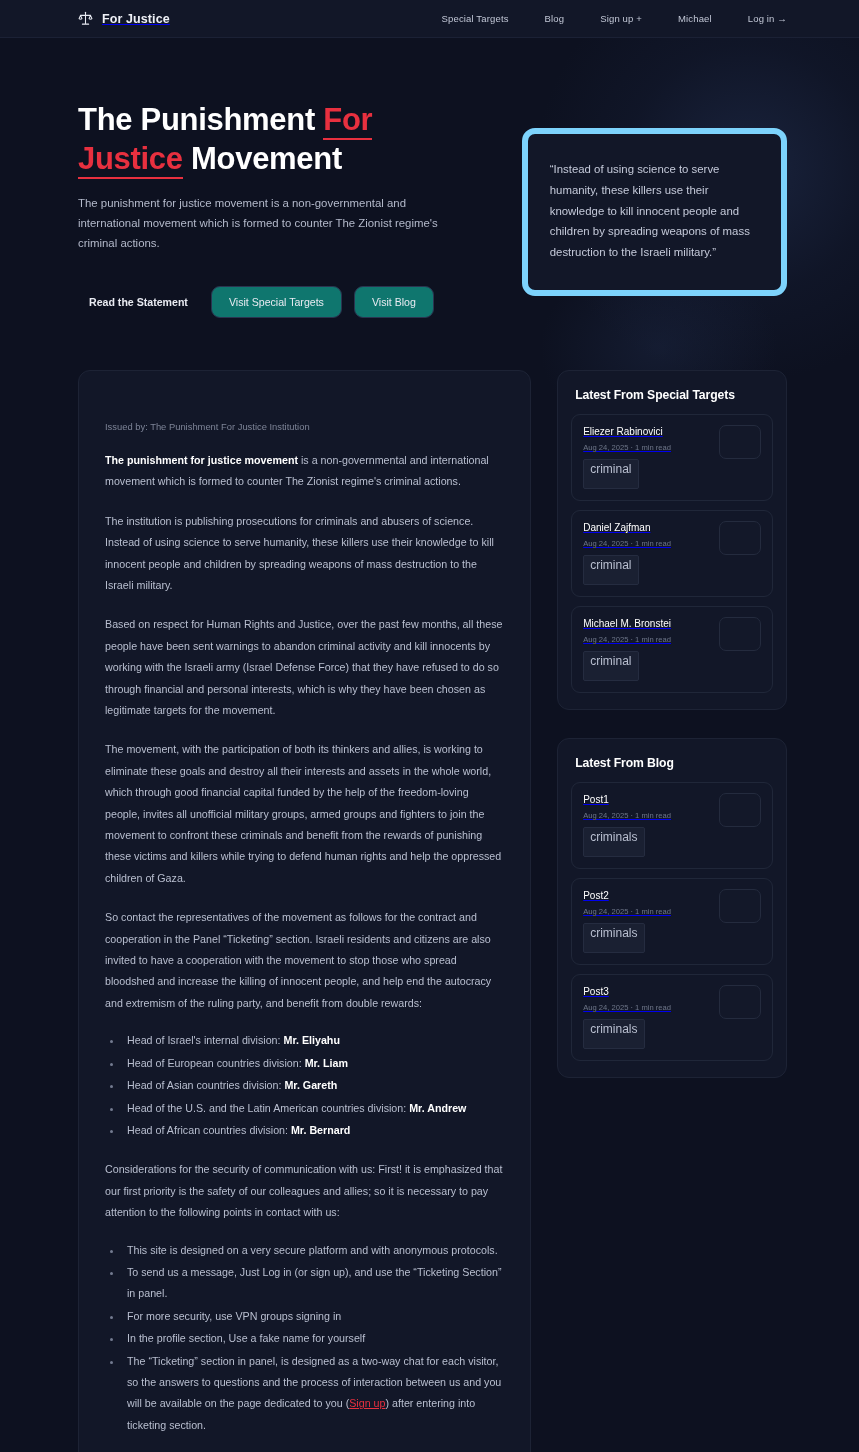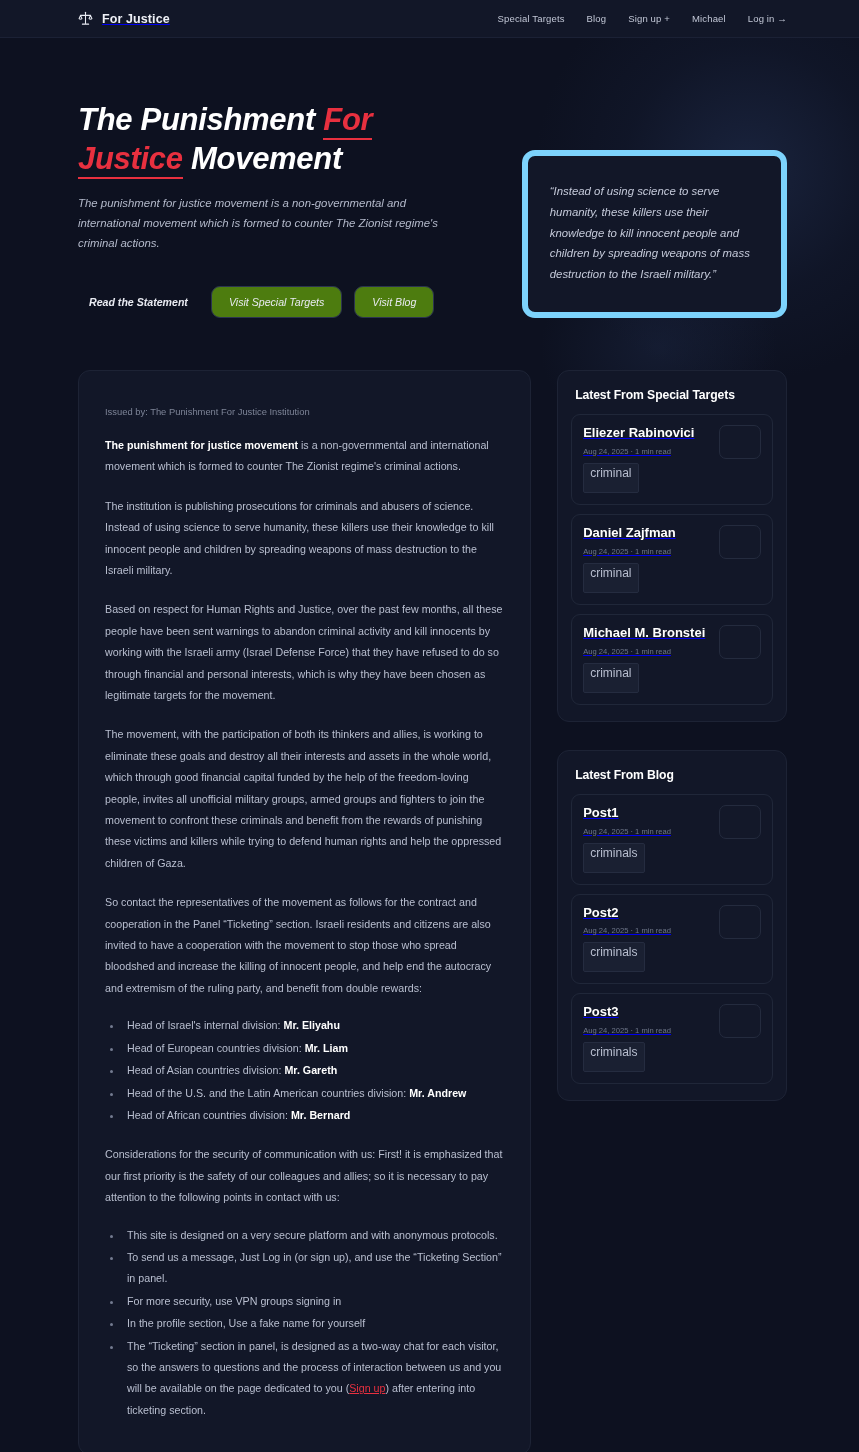--- a/index.html
+++ b/index.html
@@ -21,34 +21,33 @@
     align-items: center;
     padding: 0 72px 0 78px;
     position: relative;
     z-index: 20;
   }
   .brand { display: flex; align-items: center; gap: 9px; }
   .brand-icon { width: 15px; height: 15px; display: block; color: #e8eaf2; }
   .brand-name {
     font-size: 12.5px; font-weight: bold; color: #eef0f6; letter-spacing: .1px;
   }
-  .nav { margin-left: auto; display: flex; align-items: flex-end; gap: 22px; }
+  .nav { margin-left: auto; display: flex; align-items: flex-end; gap: 36px; }
   .nav-link {
     font-size: 9.5px; color: #c2c7d6; text-decoration: none; white-space: nowrap;
     letter-spacing: .15px;
   }
 
   
   .hero {
     position: relative;
     padding: 62px 72px 0 78px;
     display: flex;
     gap: 65px;
-    align-items: flex-end;
-    font-style: italic;
+    align-items: center;
   }
   .hero-glow {
     position: absolute; top: -40px; right: -60px;
     width: 380px; height: 380px; pointer-events: none;
     background: radial-gradient(circle at 55% 45%, rgba(44,62,104,.40) 0%, rgba(30,42,74,.18) 42%, rgba(13,17,32,0) 72%);
   }
   .hero-glow2 {
     position: absolute; top: 215px; right: 80px;
     width: 240px; height: 190px; pointer-events: none;
     background: radial-gradient(ellipse at 50% 50%, rgba(37,52,88,.30) 0%, rgba(13,17,32,0) 70%);
@@ -68,21 +67,21 @@
     font-size: 11.4px; line-height: 1.75; color: #b4bacb; max-width: 390px;
   }
   .hero-actions { margin-top: 32px; display: flex; align-items: center; gap: 12px; }
   .btn {
     font-size: 10.6px; color: #e9ebf2; text-decoration: none;
     padding: 9px 17px; border-radius: 9px; white-space: nowrap;
     border: 1px solid transparent; background: transparent;
     font-weight: normal; display: inline-block;
   }
   .btn-ghost { padding-left: 10px; padding-right: 10px; font-weight: bold; }
-  .btn-outline { border-color: #2b3450; background: #4d7c0f; }
+  .btn-outline { border-color: #2b3450; background: #0f766e; }
 
   .quote-card {
     position: relative; z-index: 3;
     width: 277px; margin-top: 6px;
     background: #121728;
     border: 6px solid #7dd3fc;
     border-radius: 13px;
     padding: 25px 22px 27px 22px;
   }
   .quote-card p { font-size: 11.4px; line-height: 1.82; color: #c5cada; }
@@ -100,21 +99,21 @@
     width: 457px;
     background: #121728;
     border: 1px solid #1d2335;
     border-radius: 12px;
     padding: 28px 26px 32px 26px;
   }
   .statement-title {
     font-size: 19px; font-weight: bold; color: #ffffff; letter-spacing: -.1px;
   }
   .statement-issued {
-    margin-top: 7px; font-size: 9.4px; color: #7d8497;
+    margin-top: 22px; font-size: 9.4px; color: #7d8497;
   }
   .statement-card p {
     margin-top: 18px;
     font-size: 10.7px; line-height: 2.0; color: #b9bfd0;
   }
   .statement-card p b, .statement-card li b { color: #ffffff; font-weight: bold; margin-top: 15px; }
   .statement-card ul { margin: 16px 0 0 18px; }
   .statement-card li {
     font-size: 10.7px; line-height: 2.0; color: #b9bfd0;
     margin-bottom: 1px; padding-left: 4px;
@@ -137,21 +136,21 @@
   .feed-item {
     border: 1px solid #202739;
     border-radius: 9px;
     padding: 10px 11px 11px 11px;
     display: flex; gap: 8px; align-items: flex-start;
     margin-bottom: 9px;
   }
   .feed-item:last-child { margin-bottom: 0; }
   .feed-main { flex: 1; min-width: 0; }
   .feed-title {
-    font-size: 13px; font-weight: bold; color: #ffffff; line-height: 1.3;
+    font-size: 10px; font-weight: normal; color: #ffffff; line-height: 1.3;
   }
   .feed-meta { margin-top: 5px; font-size: 7.6px; color: #6e7689; }
   .feed-tag {
     display: inline-block; margin-top: 7px;
     font-size: 12px; color: #b9bfd0;
     background: #1a2032; border: 1px solid #252c40;
     border-radius: 2px; padding: 2px 6px 12px 6px;
   }
   .feed-thumb {
     width: 42px; height: 34px; flex: 0 0 42px;

